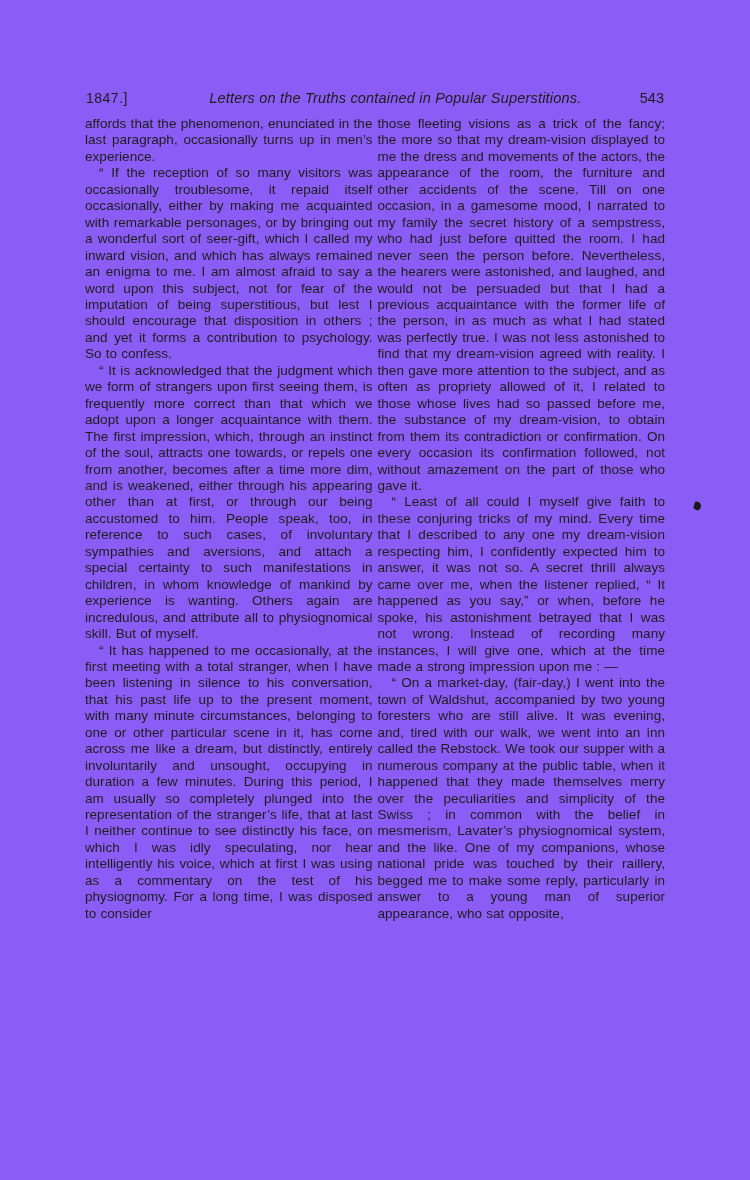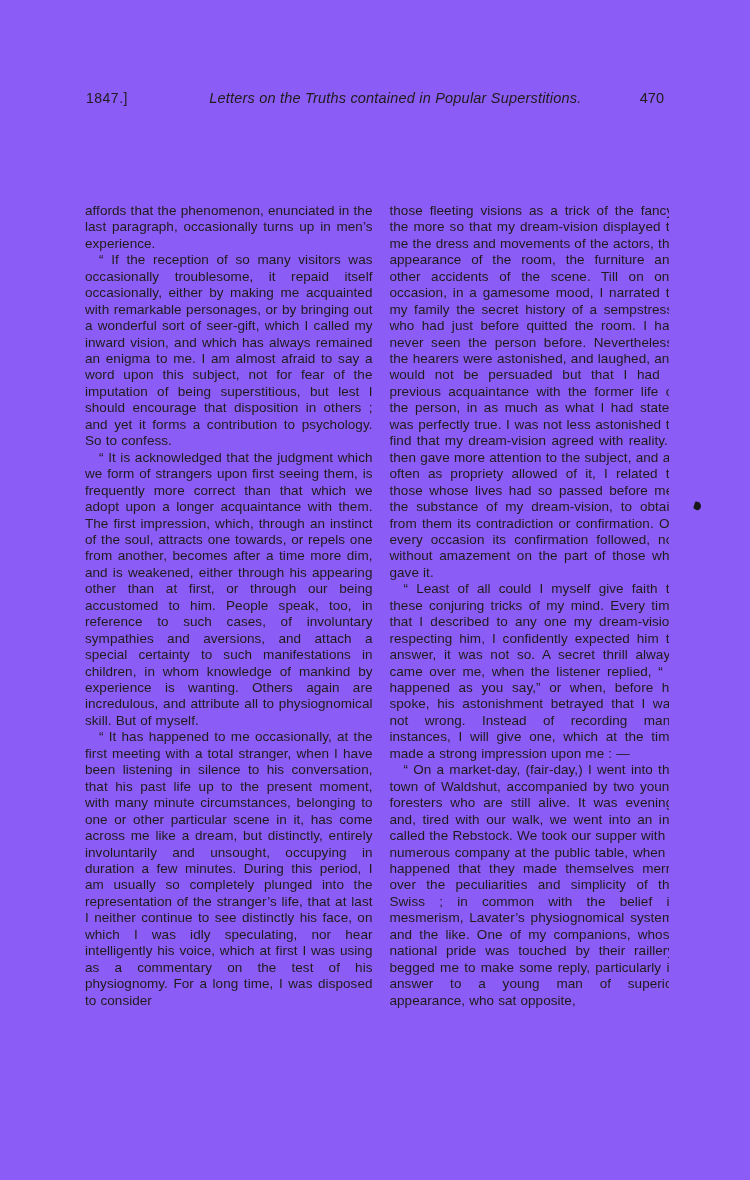--- a/index.html
+++ b/index.html
@@ -41,23 +41,22 @@
     flex: 0 0 auto;
     font-size: 14.5px;
   }
   .text-block {
     position: absolute;
     top: 116px;
     left: 85px;
     width: 584px;
     height: 980px;
     display: flex;
-    gap: 17px;
+    gap: 5px;
     overflow: hidden;
-    align-items: center;
   }
   .col {
     width: 287.5px;
     flex: 0 0 auto;
     text-align: justify;
     font-size: 13.5px;
     line-height: 16.45px;
     letter-spacing: 0.05px;
     word-spacing: 0.3px;
   }
@@ -80,21 +79,21 @@
   }
 </style>
 </head>
 <body>
 
 <div class="page">
 
   <div class="running-head">
     <span class="rh-left">1847.]</span>
     <span class="rh-title">Letters on the Truths contained in Popular Superstitions.</span>
-    <span class="rh-right">470</span>
+    <span class="rh-right">543</span>
   </div>
 
   <div class="text-block">
     <div class="col">
       <p>affords that the phenomenon, enunciated in the last paragraph, occasionally turns up in men’s experience.</p>
       <p class="indent">“ If the reception of so many visitors was occasionally troublesome, it repaid itself occasionally, either by making me acquainted with remarkable personages, or by bringing out a wonderful sort of seer-gift, which I called my inward vision, and which has always remained an enigma to me. I am almost afraid to say a word upon this subject, not for fear of the imputation of being superstitious, but lest I should encourage that disposition in others ; and yet it forms a contribution to psychology. So to confess.</p>
       <p class="indent">“ It is acknowledged that the judgment which we form of strangers upon first seeing them, is frequently more correct than that which we adopt upon a longer acquaintance with them. The first impression, which, through an instinct of the soul, attracts one towards, or repels one from another, becomes after a time more dim, and is weakened, either through his appearing other than at first, or through our being accustomed to him. People speak, too, in reference to such cases, of involuntary sympathies and aversions, and attach a special certainty to such manifestations in children, in whom knowledge of mankind by experience is wanting. Others again are incredulous, and attribute all to physiognomical skill. But of myself.</p>
       <p class="indent">“ It has happened to me occasionally, at the first meeting with a total stranger, when I have been listening in silence to his conversation, that his past life up to the present moment, with many minute circumstances, belonging to one or other particular scene in it, has come across me like a dream, but distinctly, entirely involuntarily and unsought, occupying in duration a few minutes. During this period, I am usually so completely plunged into the representation of the stranger’s life, that at last I neither continue to see distinctly his face, on which I was idly speculating, nor hear intelligently his voice, which at first I was using as a commentary on the test of his physiognomy. For a long time, I was disposed to consider</p>
     </div>
     <div class="col">

